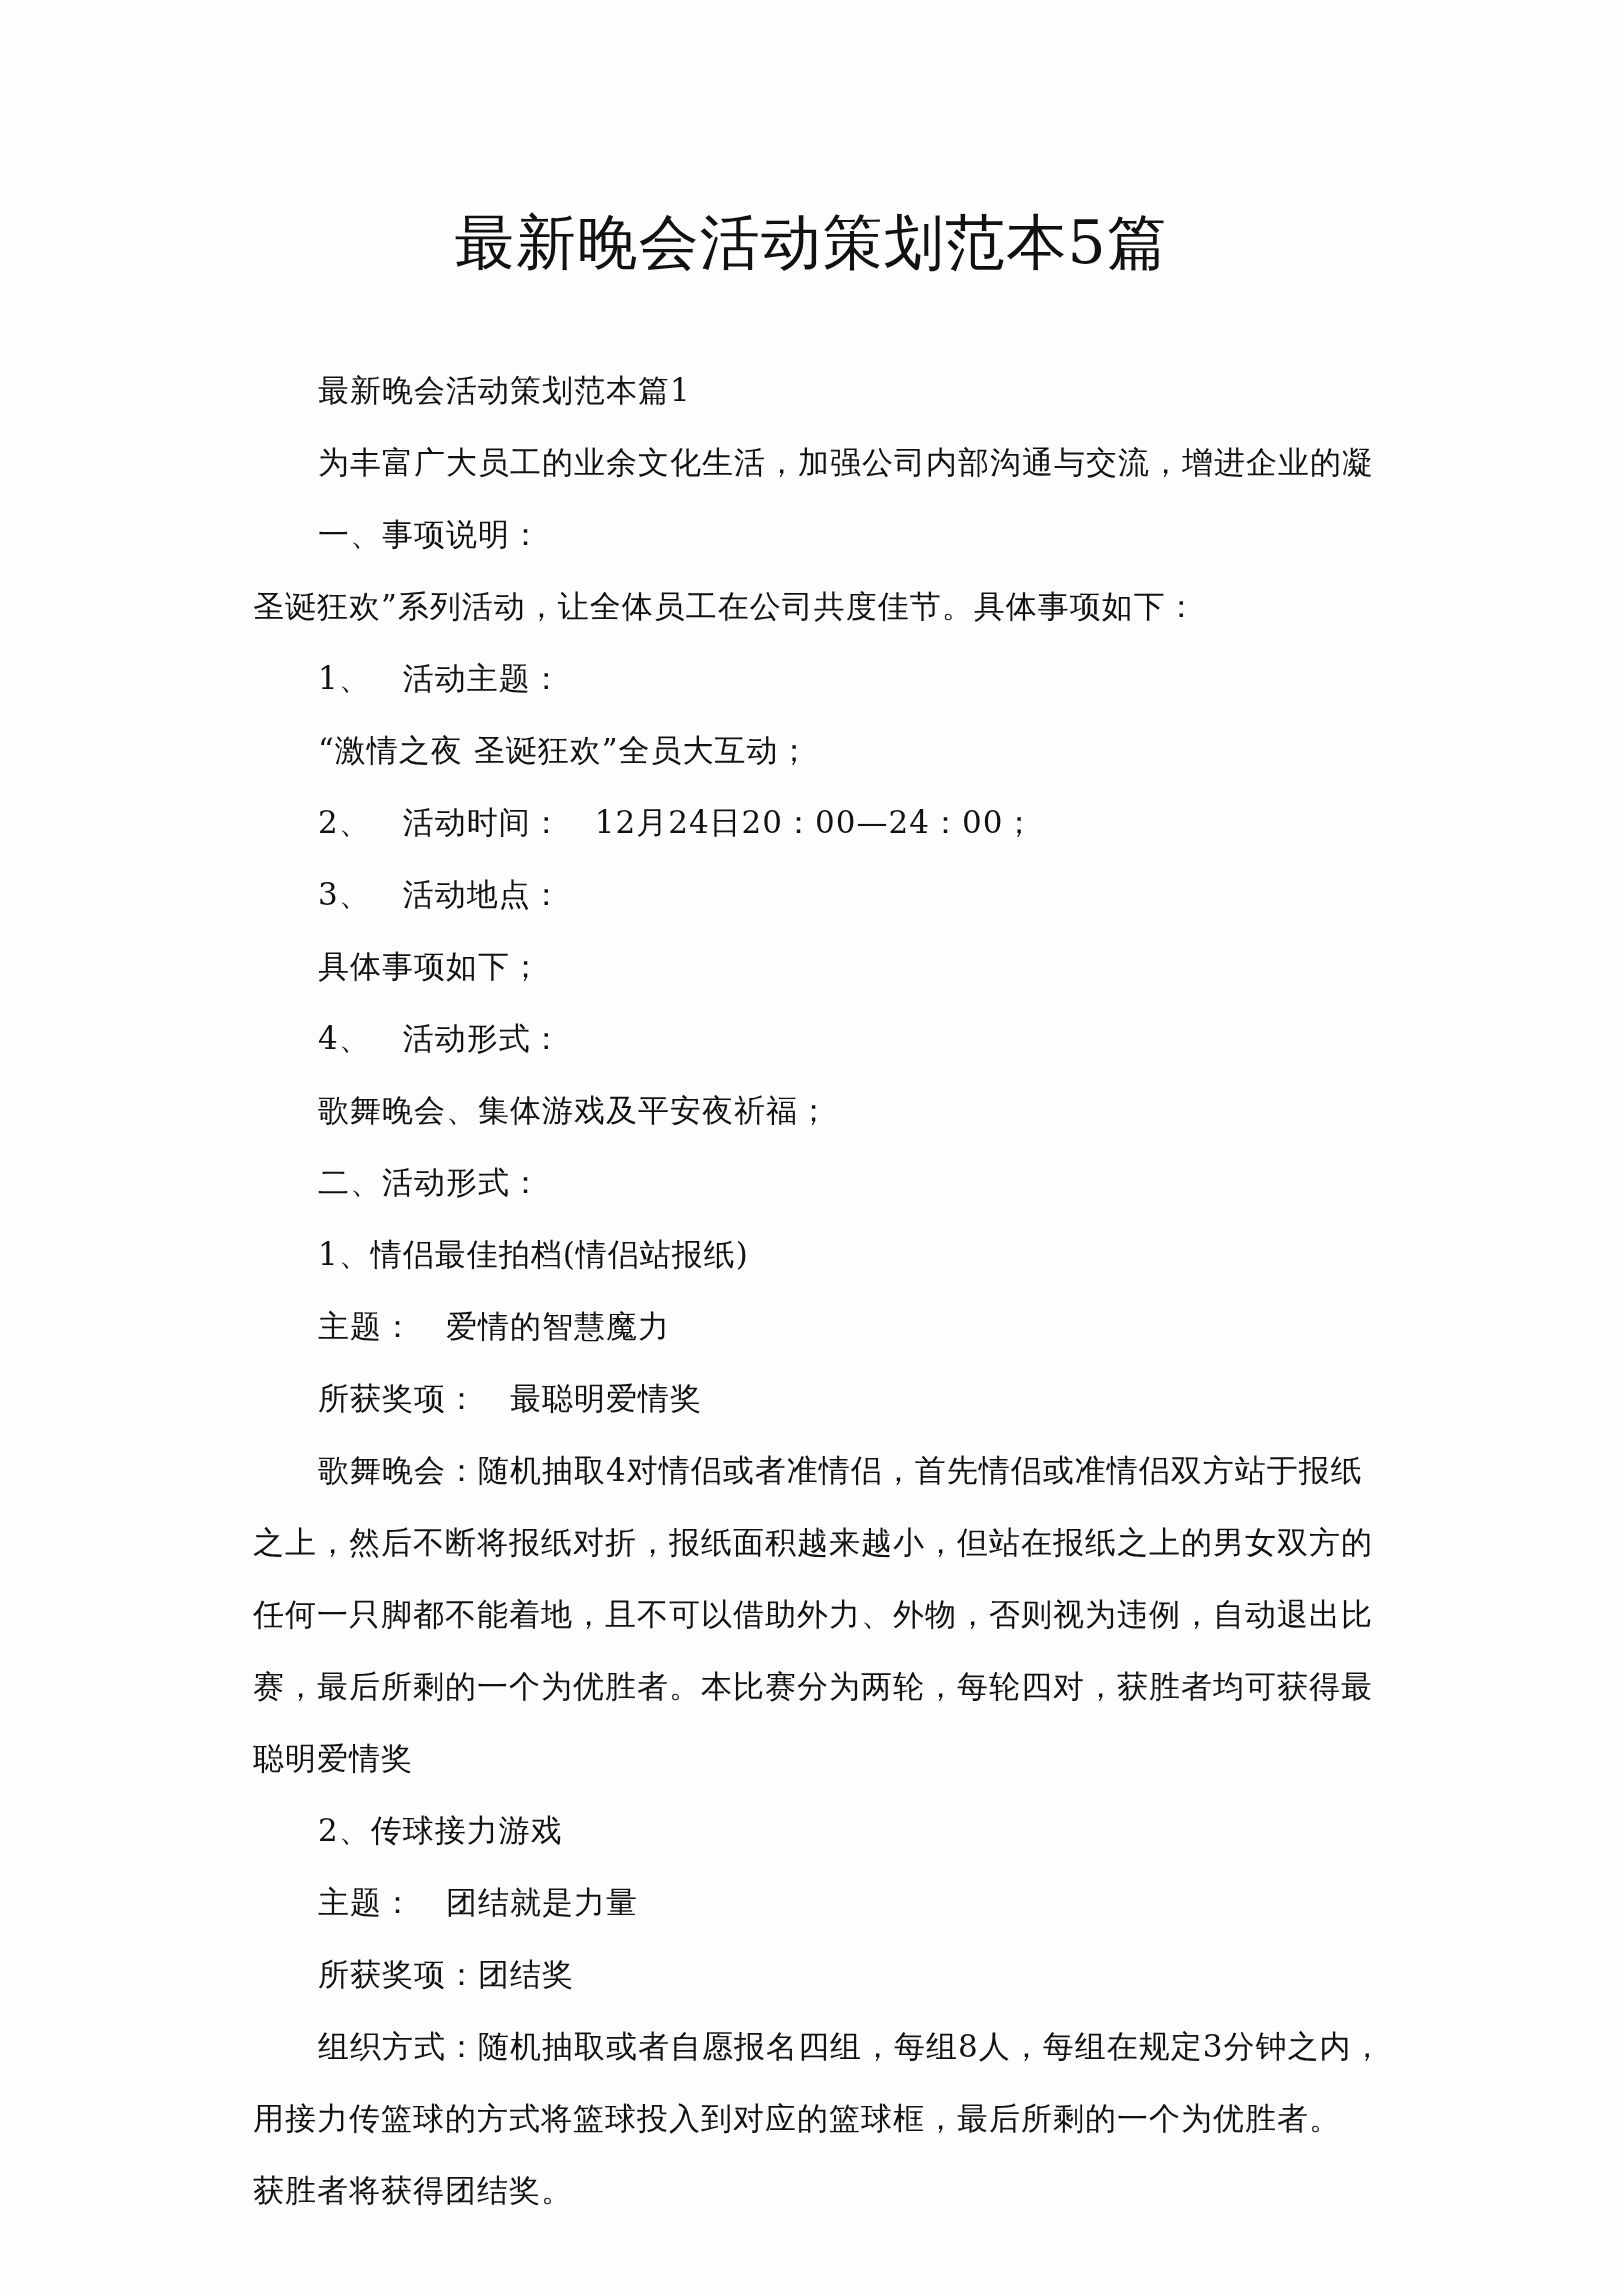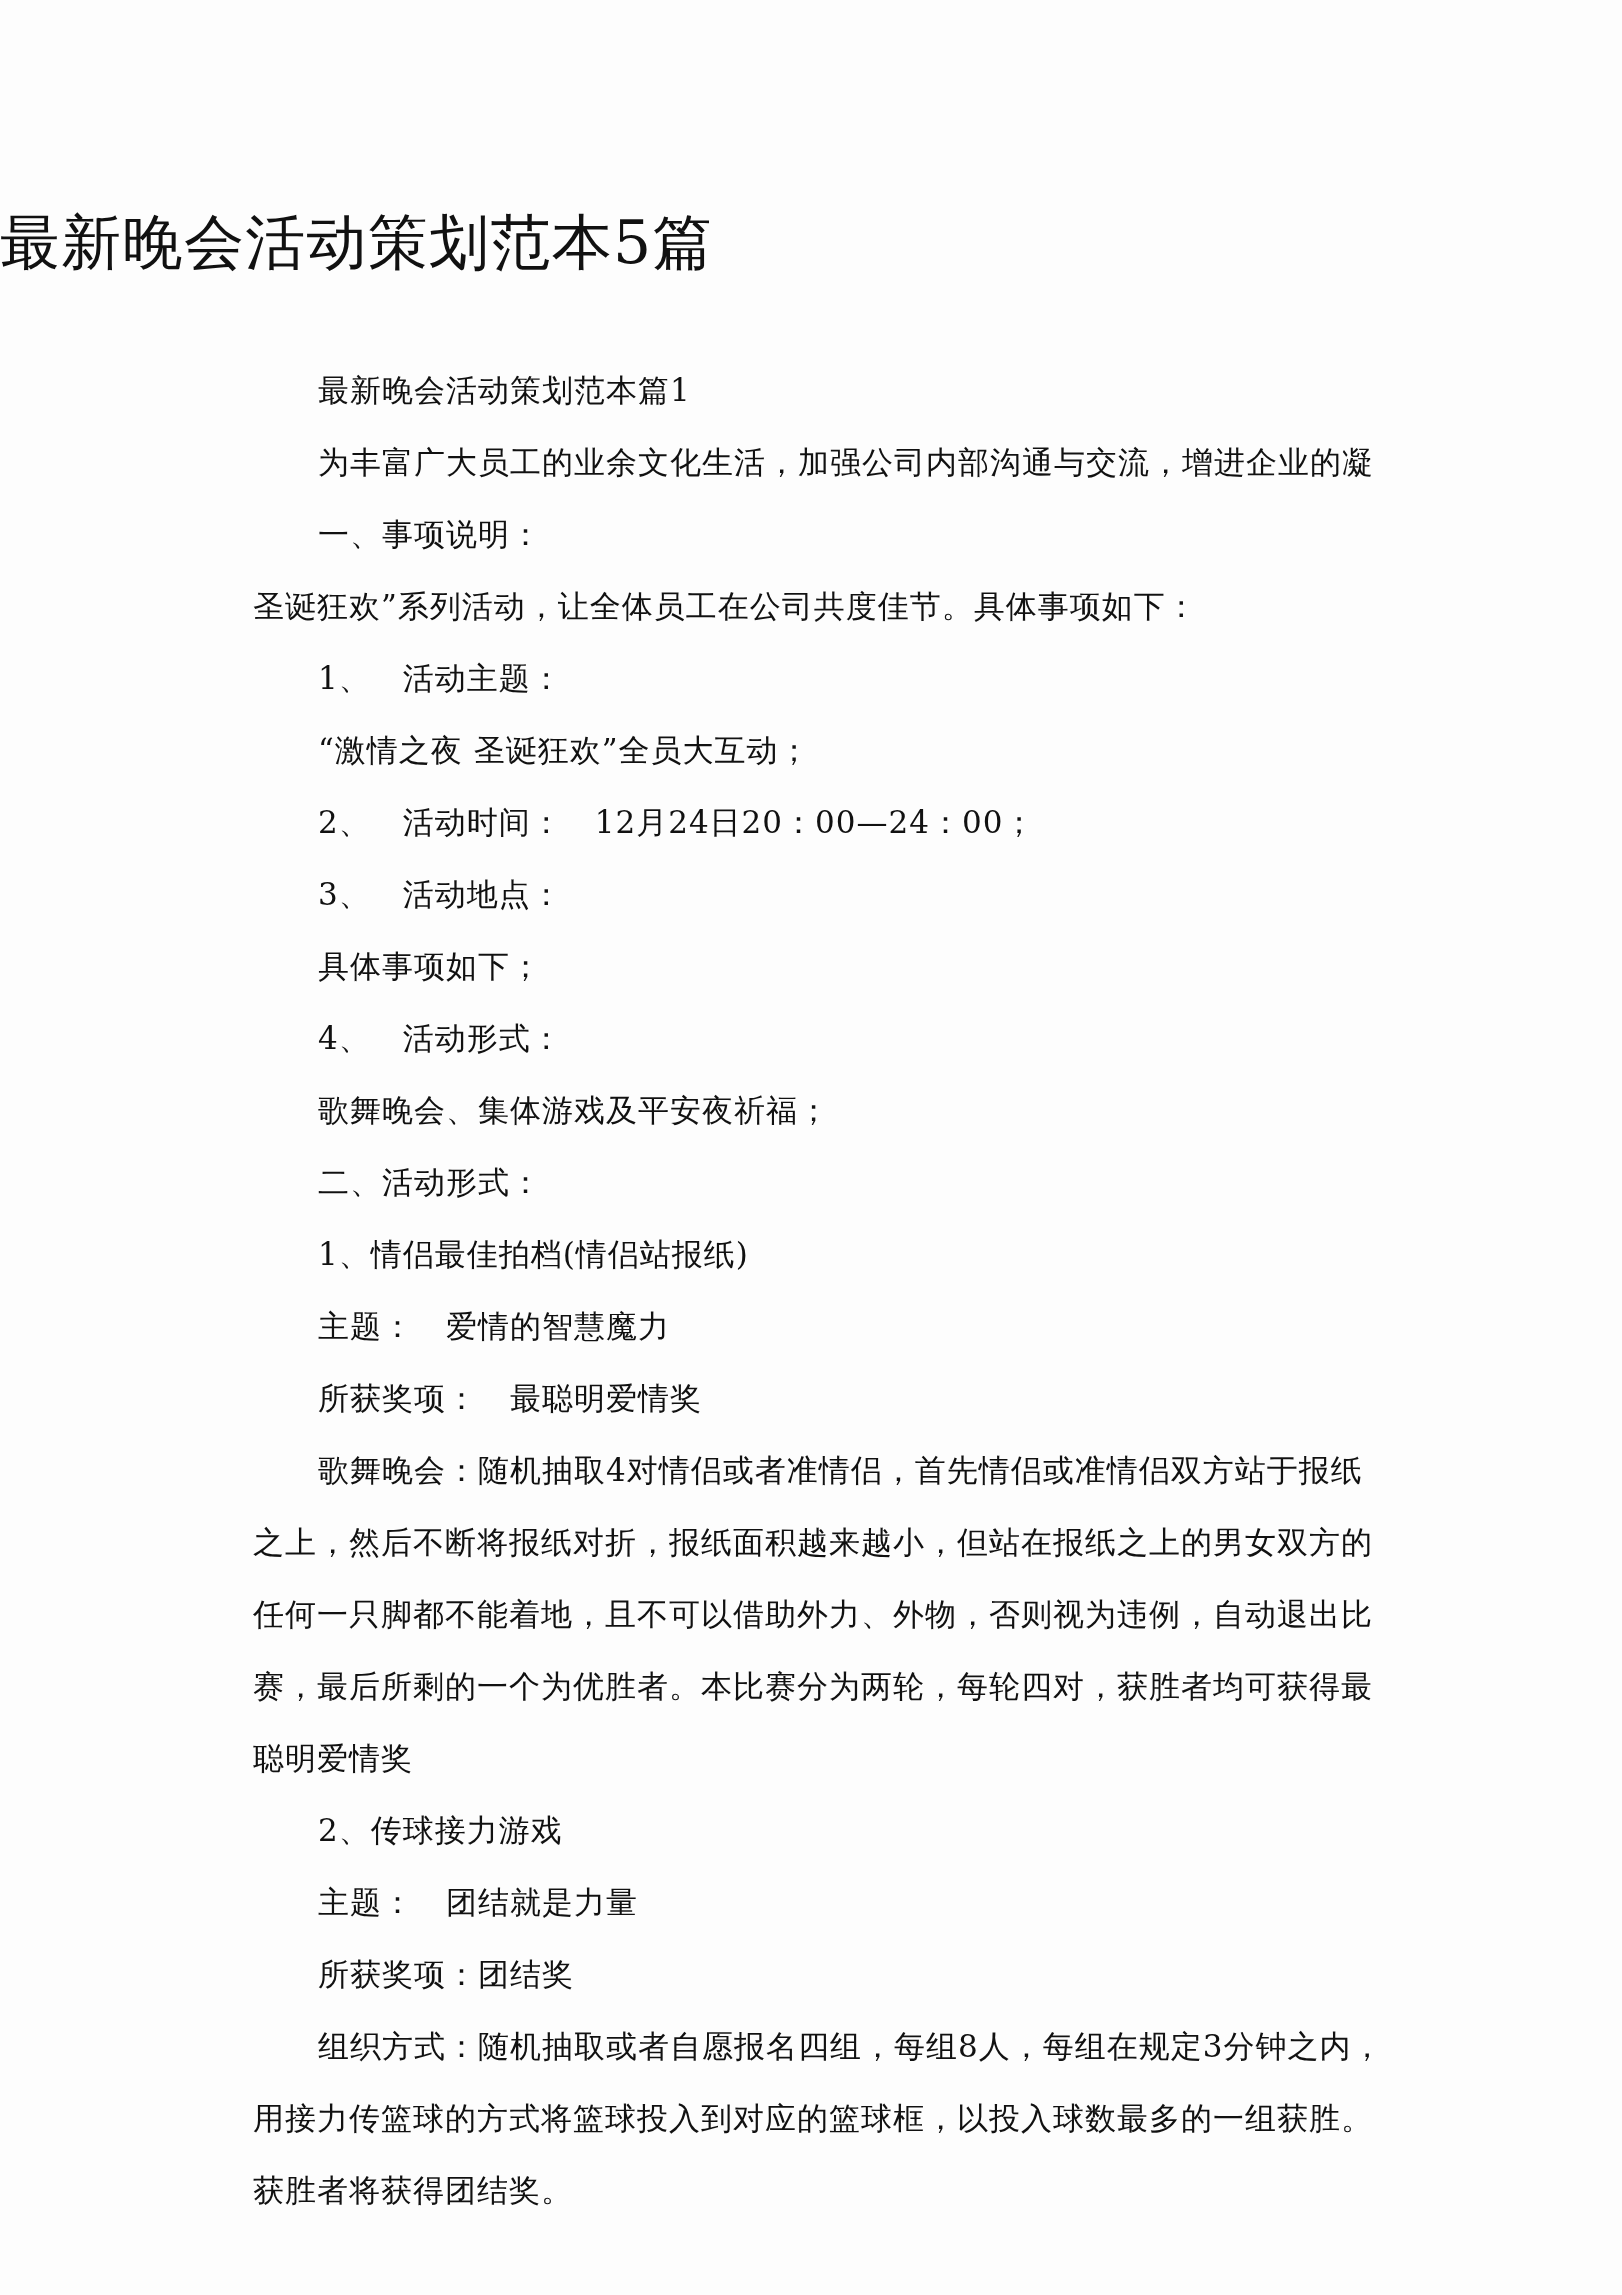--- a/index.html
+++ b/index.html
@@ -20,20 +20,21 @@
       left: 0; top: 0;
       width: 1623px;
       height: 2295px;
       background: #fdfdfd;
     }
     .title {
       position: absolute;
       left: 0;
       width: 1623px;
       top: 200px;
+      text-align: center;
       font-size: 60px;
       line-height: 85px;
       letter-spacing: 1.3px;
       font-weight: normal;
       margin: 0;
     }
     .body {
       position: absolute;
       left: 245px;
       top: 350px;
@@ -87,18 +88,18 @@
     <p class="line indent">歌舞晚会：随机抽取4对情侣或者准情侣，首先情侣或准情侣双方站于报纸</p>
     <p class="line">之上，然后不断将报纸对折，报纸面积越来越小，但站在报纸之上的男女双方的</p>
     <p class="line">任何一只脚都不能着地，且不可以借助外力、外物，否则视为违例，自动退出比</p>
     <p class="line">赛，最后所剩的一个为优胜者。本比赛分为两轮，每轮四对，获胜者均可获得最</p>
     <p class="line">聪明爱情奖</p>
 
     <p class="line indent">2、传球接力游戏</p>
     <p class="line indent">主题：　团结就是力量</p>
     <p class="line indent">所获奖项：团结奖</p>
     <p class="line indent">组织方式：随机抽取或者自愿报名四组，每组8人，每组在规定3分钟之内，</p>
-    <p class="line">用接力传篮球的方式将篮球投入到对应的篮球框，以投入球数最多的一组获胜。</p>
+    <p class="line">用接力传篮球的方式将篮球投入到对应的篮球框，最后所剩的一个为优胜者。</p>
     <p class="line">获胜者将获得团结奖。</p>
 
   </div>
 </div>
 
 
 </body></html>

